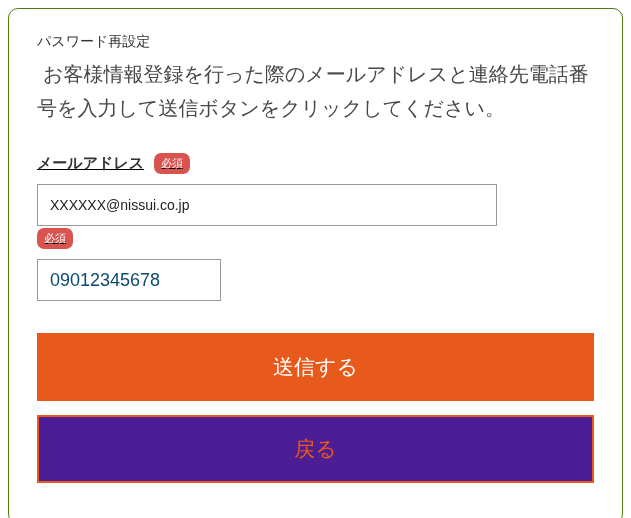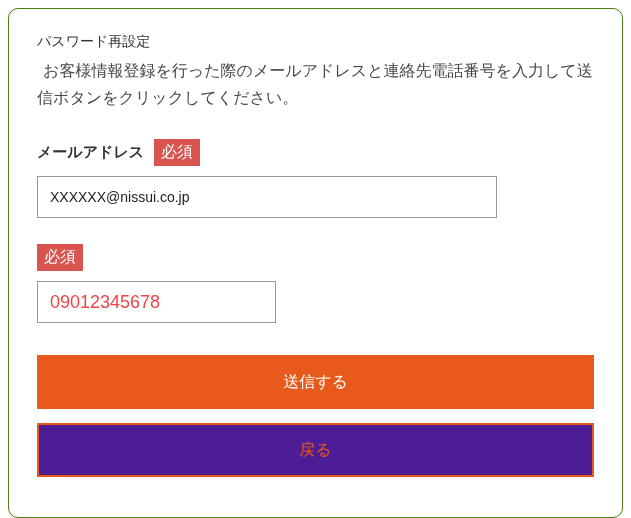--- a/index.html
+++ b/index.html
@@ -17,68 +17,69 @@
       border: 1px solid #4d7c0f;
       border-radius: 10px;
       padding: 24px 28px 40px 28px;
     }
     .page-title {
       font-size: 14px;
       color: #333;
       margin-bottom: 6px;
     }
     .description {
-      font-size: 16px;
+      font-size: 20px;
       color: #474747;
       line-height: 1.7;
       margin-bottom: 28px;
       text-indent: 6px;
     }
     .field-group {
-      margin-bottom: 26px;
+      margin-bottom: 2px;
+      text-decoration: underline;
     }
     .label-row {
       display: flex;
       align-items: center;
       gap: 10px;
       margin-bottom: 10px;
     }
     .field-label {
       font-size: 15px;
       font-weight: bold;
       color: #333;
     }
     .required-badge {
       background: #d9534f;
       color: #fff;
-      font-size: 16px;
+      font-size: 11px;
       padding: 3px 7px;
-      border-radius: 0;
+      border-radius: 7px;
     }
     .text-input {
       width: 460px;
       height: 42px;
       border: 1px solid #999;
       padding: 0 12px;
       font-size: 14px;
       color: #222;
       font-family: inherit;
     }
     .text-input.phone {
-      width: 239px;
+      width: 184px;
       font-size: 18px;
-      color: #ef4444;
+      color: #0c4a6e;
     }
     .btn {
       display: flex;
       align-items: center;
       justify-content: center;
       width: 100%;
-      height: 54px;
-      font-size: 16px;
+      height: 68px;
+      font-size: 21px;
       cursor: pointer;
       border: none;
       font-family: Liberation Mono, monospace;
     }
     .btn-primary {
       background: #e85a1c;
       color: #fff;
       margin-top: 32px;
       margin-bottom: 14px;
     }

